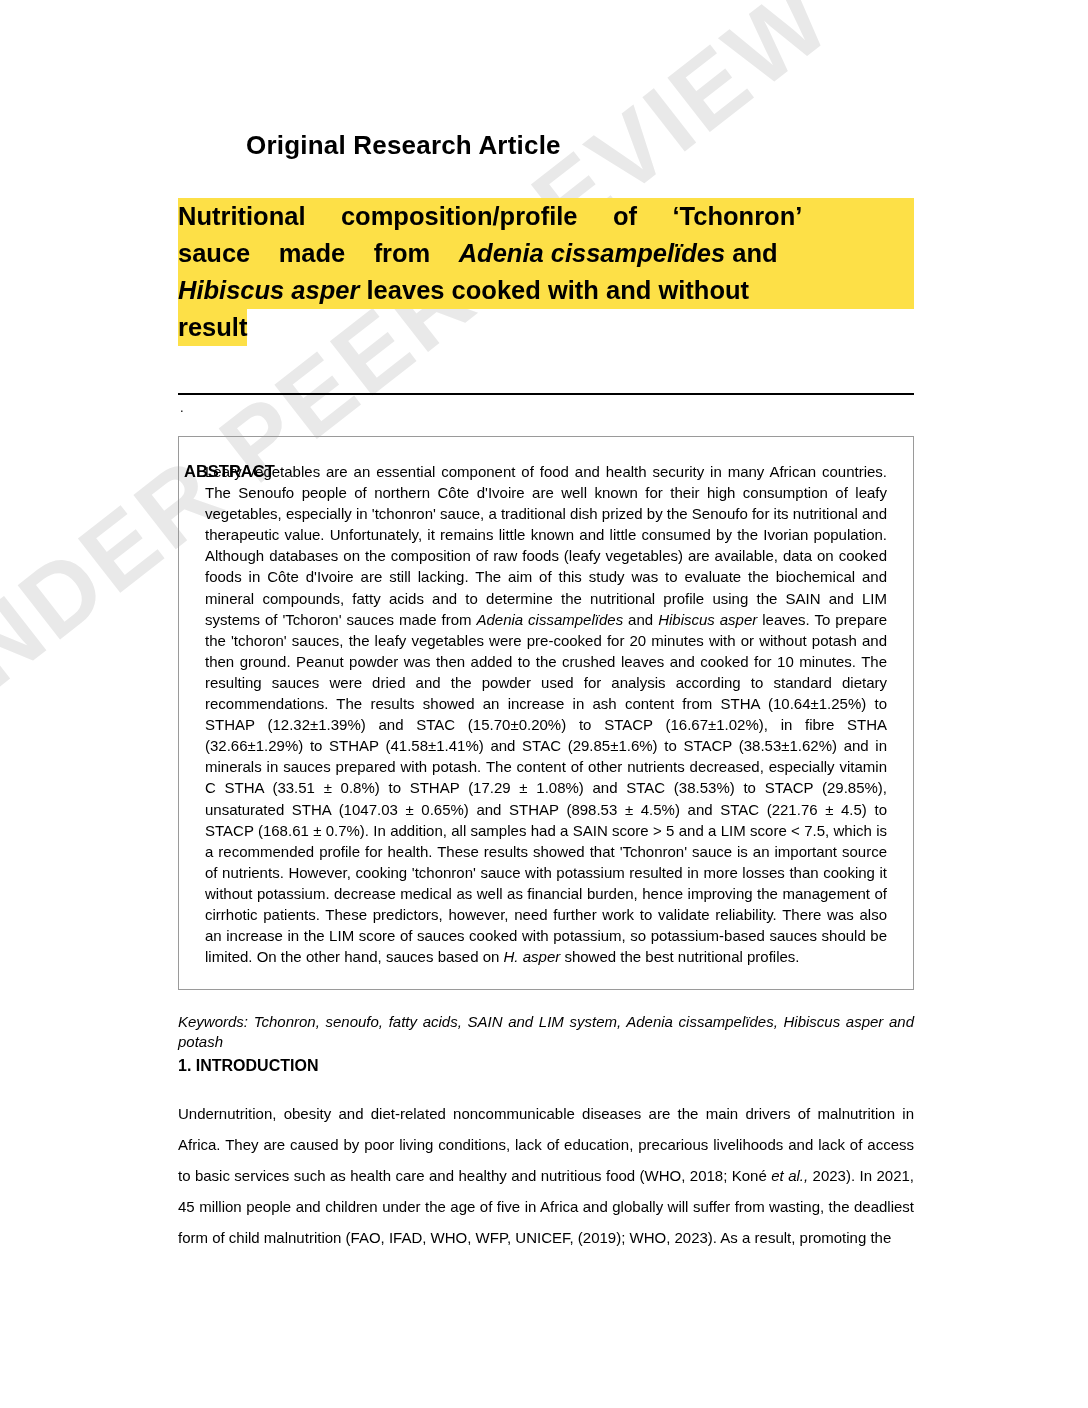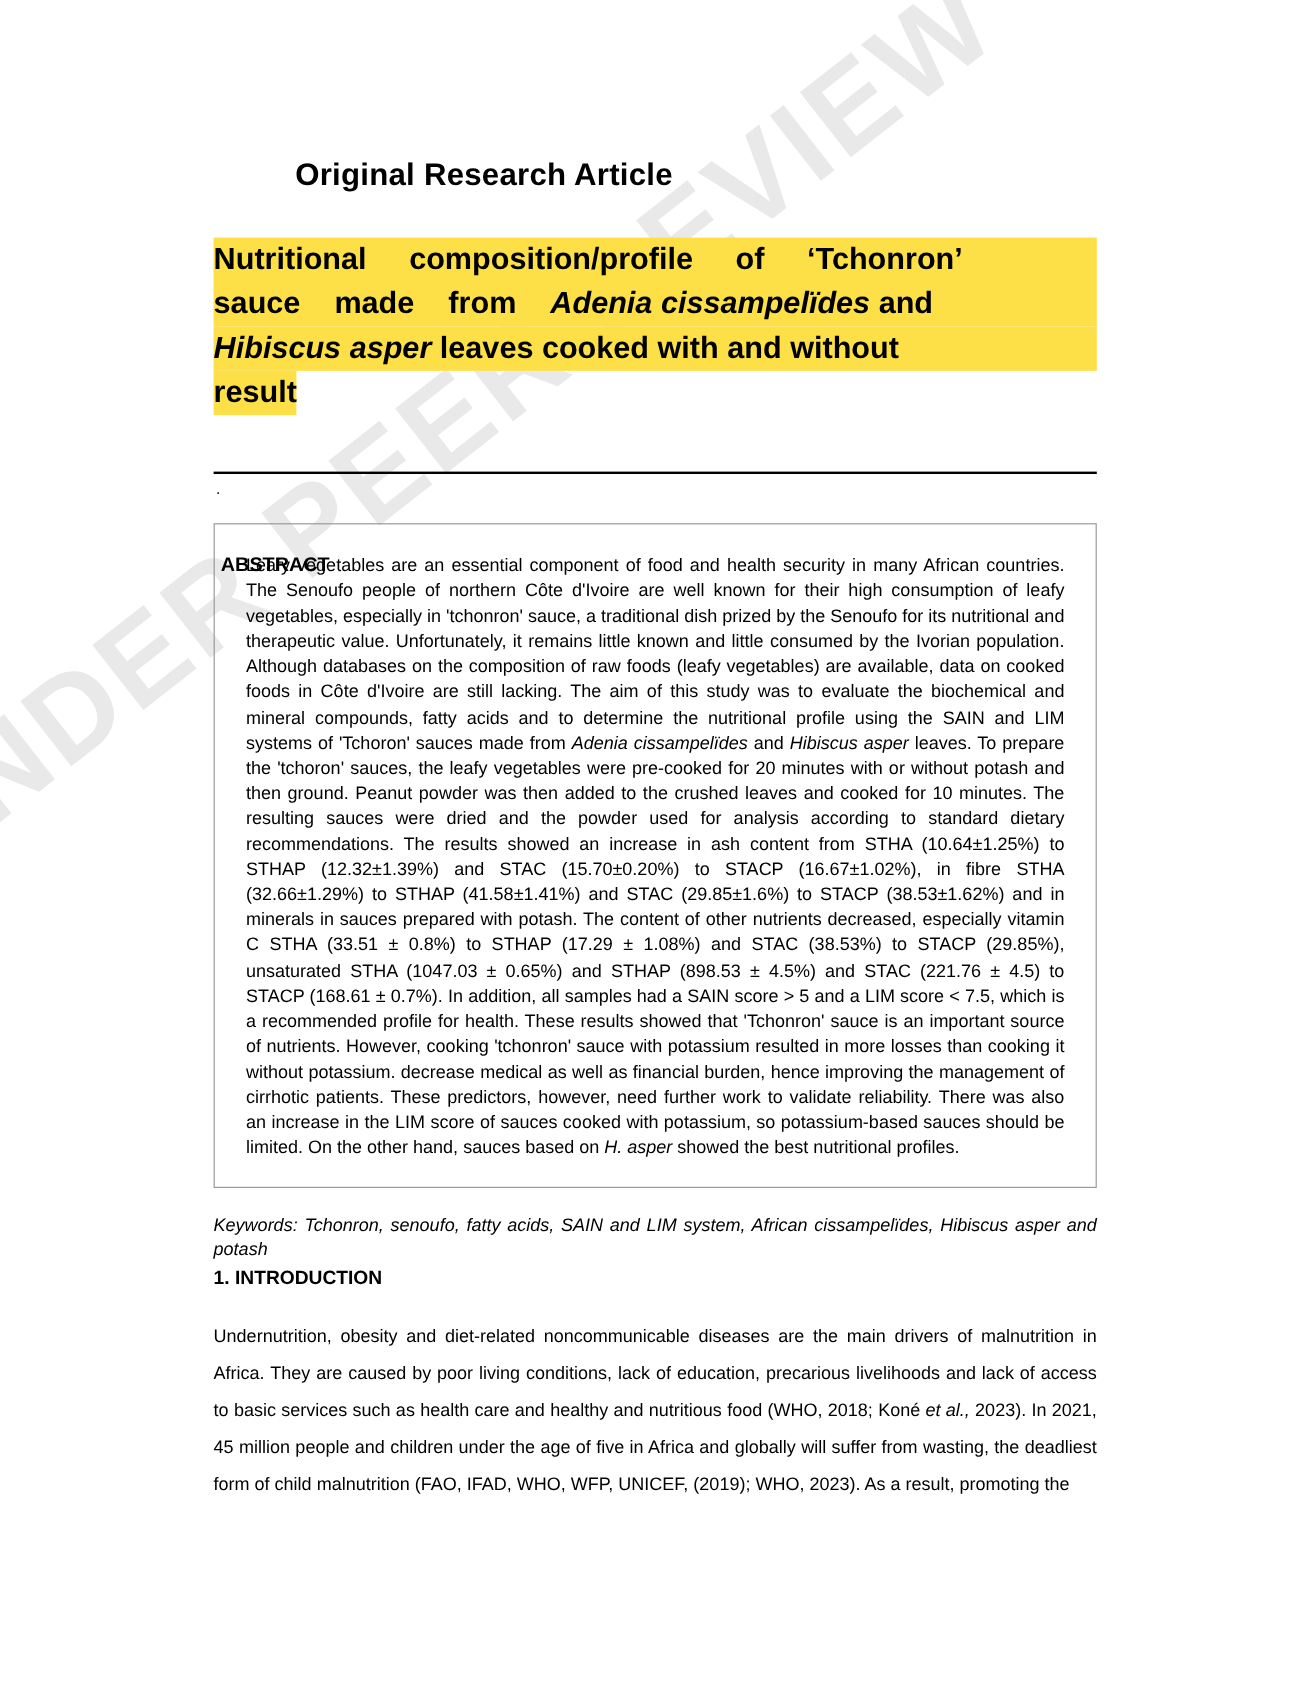--- a/index.html
+++ b/index.html
@@ -167,20 +167,20 @@
     <div class="rule"></div>
 
     <div class="dot">.</div>
 
     <div class="abstract-label">ABSTRACT</div>
 
     <div class="abstract-box">
       <p class="abstract-text"><span>Leafy vegetables are an essential component of food and health security in many African countries. The Senoufo people of northern Côte d'Ivoire are well known for their high consumption of leafy vegetables, especially in 'tchonron' sauce, a traditional dish prized by the Senoufo for its nutritional and therapeutic value. Unfortunately, it remains little known and little consumed by the Ivorian population. Although databases on the composition of raw foods (leafy vegetables) are available, data on cooked foods in Côte d'Ivoire are still lacking. The aim of this study was to evaluate the biochemical and mineral compounds, fatty acids and to determine the nutritional profile using the SAIN and LIM systems of 'Tchoron' sauces made from </span><i>Adenia cissampelïdes</i><span> and </span><i>Hibiscus asper</i><span> leaves. To prepare the 'tchoron' sauces, the leafy vegetables were pre-cooked for 20 minutes with or without potash and then ground. Peanut powder was then added to the crushed leaves and cooked for 10 minutes. The resulting sauces were dried and the powder used for analysis according to standard dietary recommendations. The results showed an increase in ash content from STHA (10.64±1.25%) to STHAP (12.32±1.39%) and STAC (15.70±0.20%) to STACP (16.67±1.02%), in fibre STHA (32.66±1.29%) to STHAP (41.58±1.41%) and STAC (29.85±1.6%) to STACP (38.53±1.62%) and in minerals in sauces prepared with potash. The content of other nutrients decreased, especially vitamin C STHA (33.51 ± 0.8%) to STHAP (17.29 ± 1.08%) and STAC (38.53%) to STACP (29.85%), unsaturated STHA (1047.03 ± 0.65%) and STHAP (898.53 ± 4.5%) and STAC (221.76 ± 4.5) to STACP (168.61 ± 0.7%). In addition, all samples had a SAIN score &gt; 5 and a LIM score &lt; 7.5, which is a recommended profile for health. These results showed that 'Tchonron' sauce is an important source of nutrients. However, cooking 'tchonron' sauce with potassium resulted in more losses than cooking it without potassium. decrease medical as well as financial burden, hence improving the management of cirrhotic patients. These predictors, however, need further work to validate reliability. There was also an increase in the LIM score of sauces cooked with potassium, so potassium-based sauces should be limited. On the other hand, sauces based on </span><i>H. asper</i><span> showed the best nutritional profiles.</span></p>
     </div>
 
-    <div class="keywords">Keywords: Tchonron, senoufo, fatty acids, SAIN and LIM system, African cissampelïdes, Hibiscus asper and potash</div>
+    <div class="keywords">Keywords: Tchonron, senoufo, fatty acids, SAIN and LIM system, Adenia cissampelïdes, Hibiscus asper and potash</div>
 
     <div class="section-head">1. INTRODUCTION</div>
 
     <div class="body-text"><span>Undernutrition, obesity and diet-related noncommunicable diseases are the main drivers of malnutrition in Africa. They are caused by poor living conditions, lack of education, precarious livelihoods and lack of access to basic services such as health care and healthy and nutritious food (WHO, 2018; Koné </span><i>et al.,</i><span> 2023). In 2021, 45 million people and children under the age of five in Africa and globally will suffer from wasting, the deadliest form of child malnutrition (FAO, IFAD, WHO, WFP, UNICEF, (2019); WHO, 2023). As a result, promoting the</span></div>
 
   </div>
 </div>
 
 </body></html>

